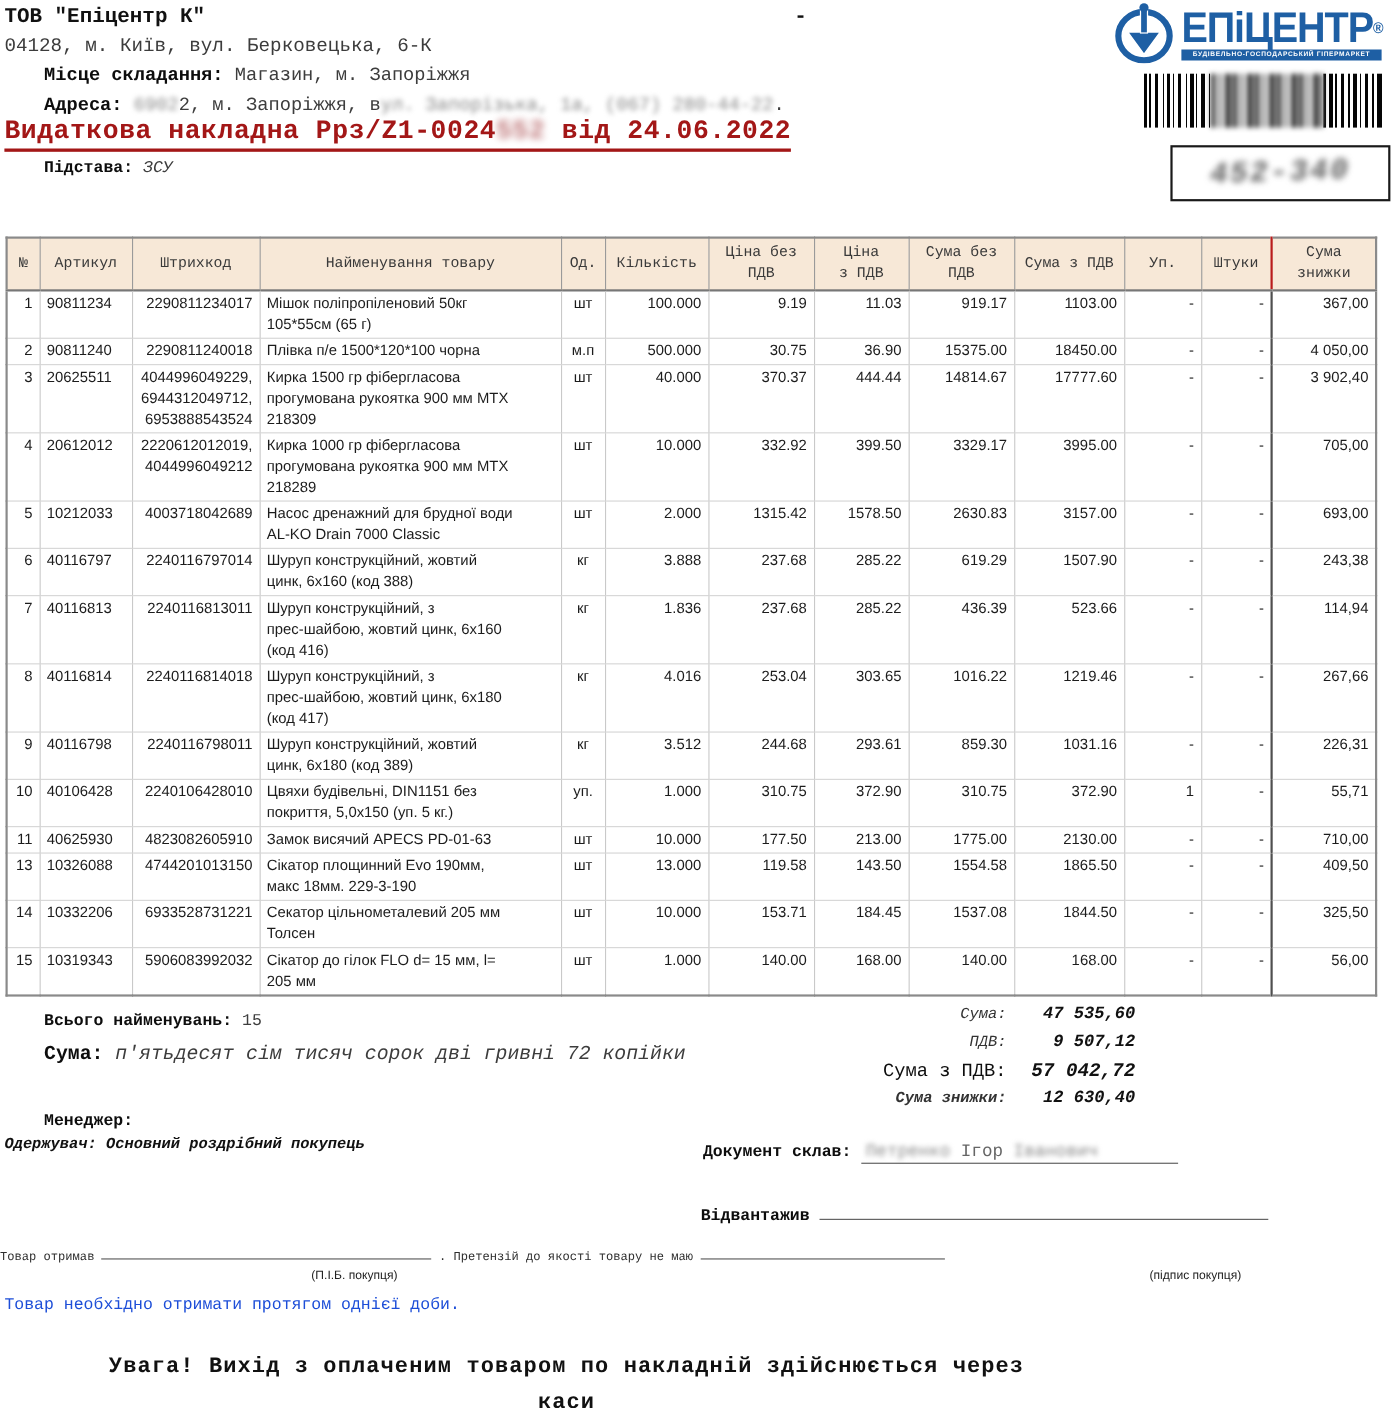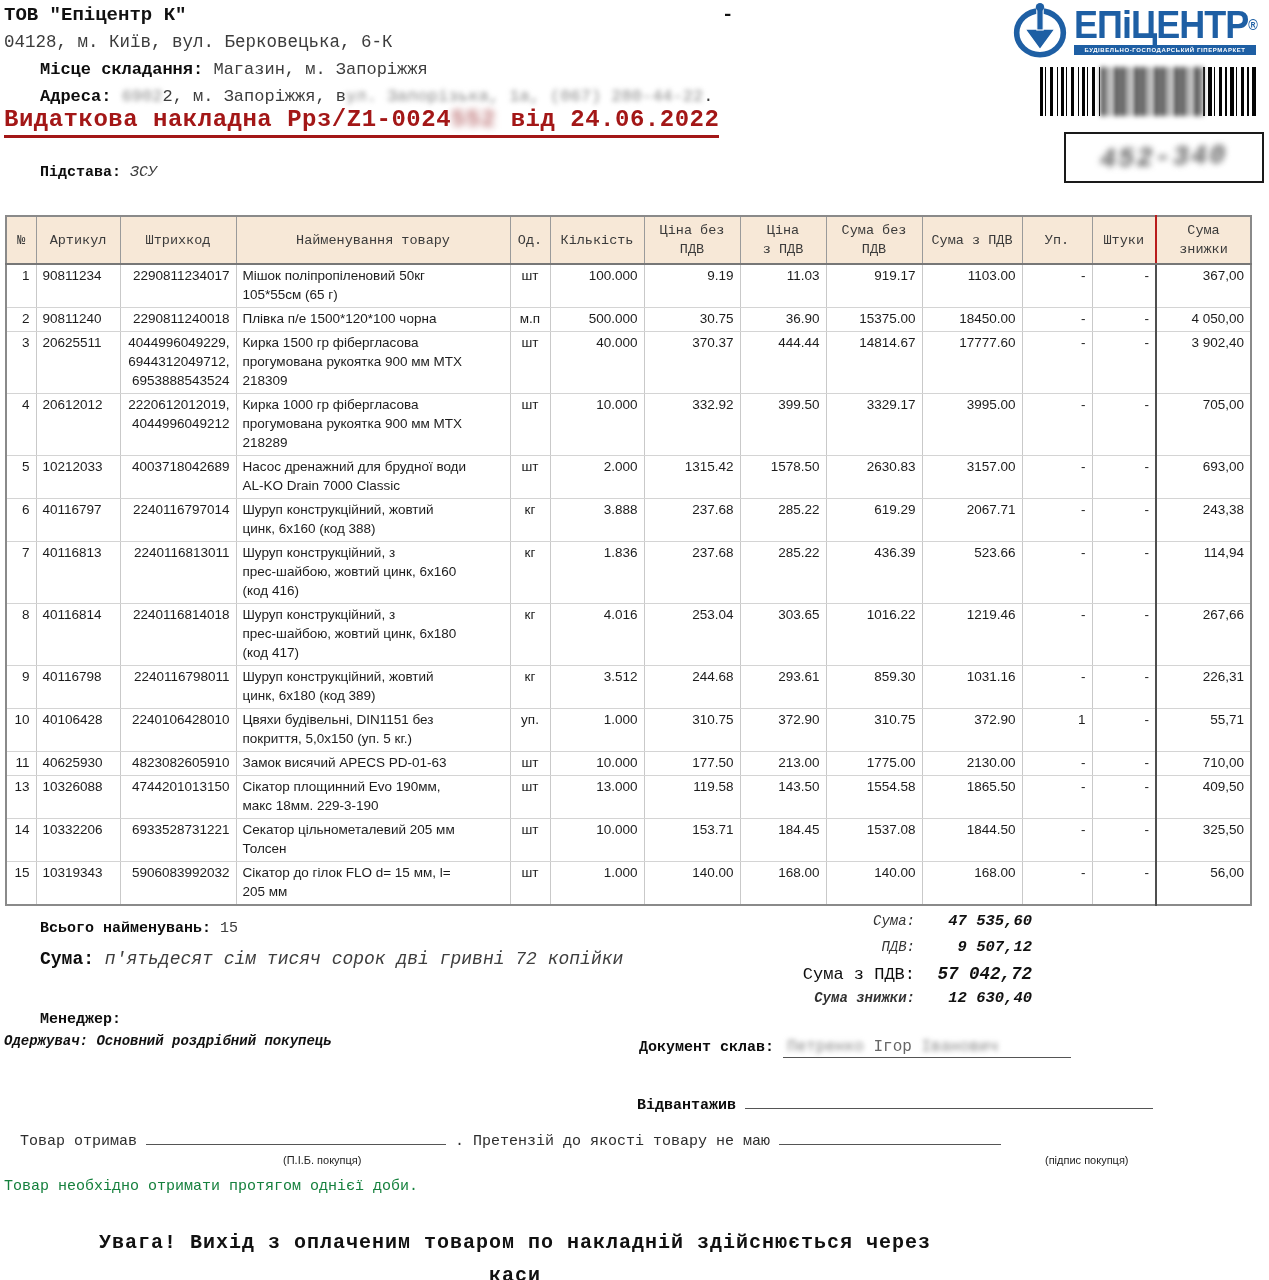--- a/index.html
+++ b/index.html
@@ -13,21 +13,21 @@
   .blur-red{filter:blur(3.5px);color:#c07a7c;}
 
   
   .company{left:4px;top:4px;font-size:19px;font-weight:bold;}
   .dash{left:722px;top:4px;font-size:19px;font-weight:bold;}
   .addr1{left:4px;top:32px;font-size:17.5px;color:#3c3c3c;}
   .place-line{left:4px;top:60px;font-size:17px;}
   .address-line{left:4px;top:87px;font-size:17px;}
   .doc-title{left:4px;top:106px;font-size:24px;font-weight:bold;color:#a31717;
              border-bottom:3px solid #a31717;padding-bottom:2px;letter-spacing:0.5px;}
-  .basis-line{left:4px;top:164px;font-size:15px;}
+  .basis-line{left:4px;top:144px;font-size:15px;}
 
   
   .logo{left:1012px;top:2px;width:252px;height:58px;}
   .logo-row{display:flex;align-items:center;}
   .logo-icon{width:56px;height:56px;flex:0 0 56px;}
   .logo-textcol{margin-left:6px;}
   .logo-name{font-family:"Liberation Sans",sans-serif;font-weight:bold;color:#1e5fa4;
              font-size:36px;line-height:38px;letter-spacing:-1px;transform:scaleY(1.08);
              transform-origin:top left;white-space:nowrap;}
   .logo-reg{font-size:13px;vertical-align:top;letter-spacing:0;}
@@ -88,25 +88,25 @@
   .total-row.big .tl{font-weight:normal;font-style:normal;font-size:17px;color:#0d0d0d;}
   .total-row.big .tv{font-size:17.5px;}
   .total-row.discount .tl{font-weight:bold;font-size:14px;}
   .manager{left:4px;top:1011px;font-size:15px;}
   .receiver{left:4px;top:1033px;font-size:14px;font-weight:bold;font-style:italic;}
   .doc-sklav{left:603px;top:1038px;font-size:15px;}
   .sklav-line{display:inline-block;border-bottom:1.5px solid #555;min-width:280px;
               font-size:16px;color:#666;padding:0 4px 1px 4px;}
   .shipped{left:601px;top:1092px;font-size:15px;}
   .uline{display:inline-block;border-bottom:1.5px solid #555;height:16px;vertical-align:baseline;}
-  .received{left:20px;top:1128px;font-size:15px;color:#2e2e2e;}
+  .received{left:0;top:1128px;font-size:11px;color:#2e2e2e;}
   .caption{font-family:"Liberation Sans",sans-serif;font-size:11px;color:#222;}
   .cap-pib{left:283px;top:1154px;}
   .cap-sign{left:1045px;top:1154px;}
-  .pickup{left:4px;top:1178px;font-size:15px;color:#15803d;}
+  .pickup{left:4px;top:1178px;font-size:15px;color:#1d4ed8;}
   .notice{left:0;top:1226px;width:1030px;text-align:center;font-weight:bold;font-size:20px;
           letter-spacing:1px;line-height:33px;}
 </style>
 </head>
 <body>
 
 <div class="page">
 
   <div class="abs company">ТОВ "Епіцентр К"</div>
   <div class="abs dash">-</div>
@@ -280,21 +280,21 @@
           <td class="c0">6</td>
           <td class="c1">40116797</td>
           <td class="c2">2240116797014</td>
           <td class="c3">Шуруп конструкційний, жовтий
 цинк, 6х160 (код 388)</td>
           <td class="c4">кг</td>
           <td class="c5">3.888</td>
           <td class="c6">237.68</td>
           <td class="c7">285.22</td>
           <td class="c8">619.29</td>
-          <td class="c9">2067.71</td>
+          <td class="c9">1507.90</td>
           <td class="c10">-</td>
           <td class="c11">-</td>
           <td class="c12">243,38</td>
         </tr>
         <tr>
           <td class="c0">7</td>
           <td class="c1">40116813</td>
           <td class="c2">2240116813011</td>
           <td class="c3">Шуруп конструкційний, з
 прес-шайбою, жовтий цинк, 6х160

